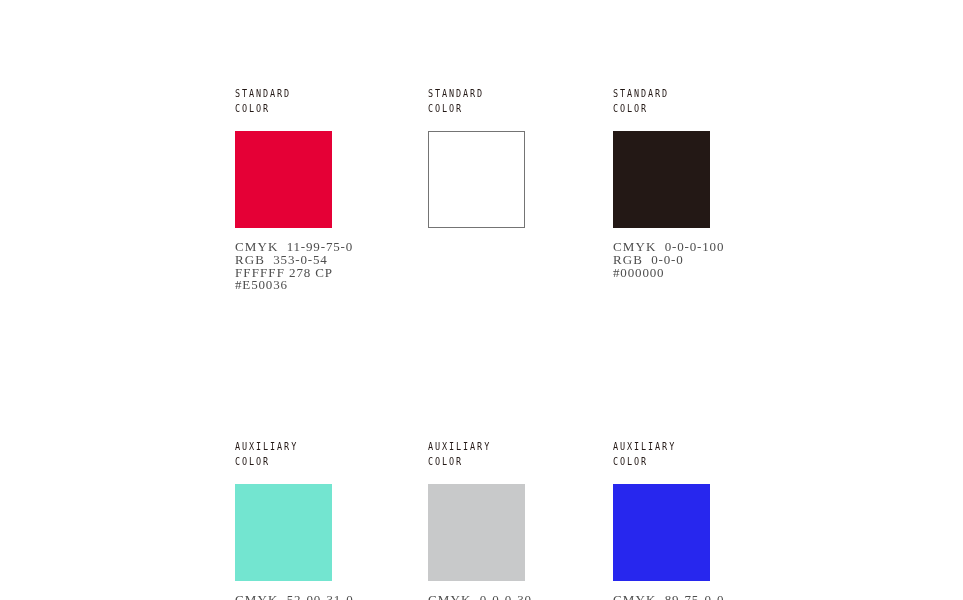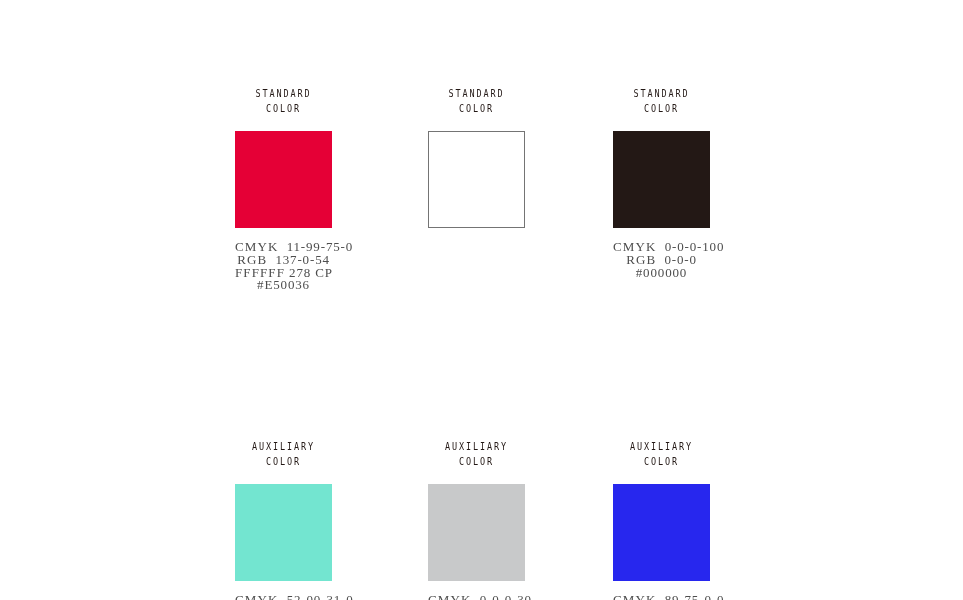--- a/index.html
+++ b/index.html
@@ -36,21 +36,20 @@
   }
 
   .swatch-row.row-bottom {
     margin-top: 147px;
   }
 
   .swatch-card {
     width: 97px;
     margin-right: 96px;
     position: relative;
-    text-align: center;
   }
 
   .swatch-card.col-2 {
     margin-right: 88px;
   }
 
   .swatch-card.col-3 {
     margin-right: 0;
   }
 
@@ -109,21 +108,21 @@
     <div class="swatch-row row-top">
 
       <div class="swatch-card col-1">
         <div class="card-heading">
           <span class="heading-line">STANDARD</span>
           <span class="heading-line">COLOR</span>
         </div>
         <div class="swatch-chip" style="background:#E50036"></div>
         <div class="card-specs">
           <span class="spec-line"><span class="spec-key">CMYK</span>&nbsp;&nbsp;<span>11-99-75-0</span></span>
-          <span class="spec-line"><span class="spec-key">RGB</span>&nbsp;&nbsp;<span>137-0-54</span></span>
+          <span class="spec-line"><span class="spec-key">RGB</span>&nbsp;&nbsp;<span>353-0-54</span></span>
           <span class="spec-line"><span class="spec-key">FFFFFF</span>&nbsp;<span>278 CP</span></span>
           <span class="spec-line">#E50036</span>
         </div>
       </div>
 
       <div class="swatch-card col-2">
         <div class="card-heading">
           <span class="heading-line">STANDARD</span>
           <span class="heading-line">COLOR</span>
         </div>

